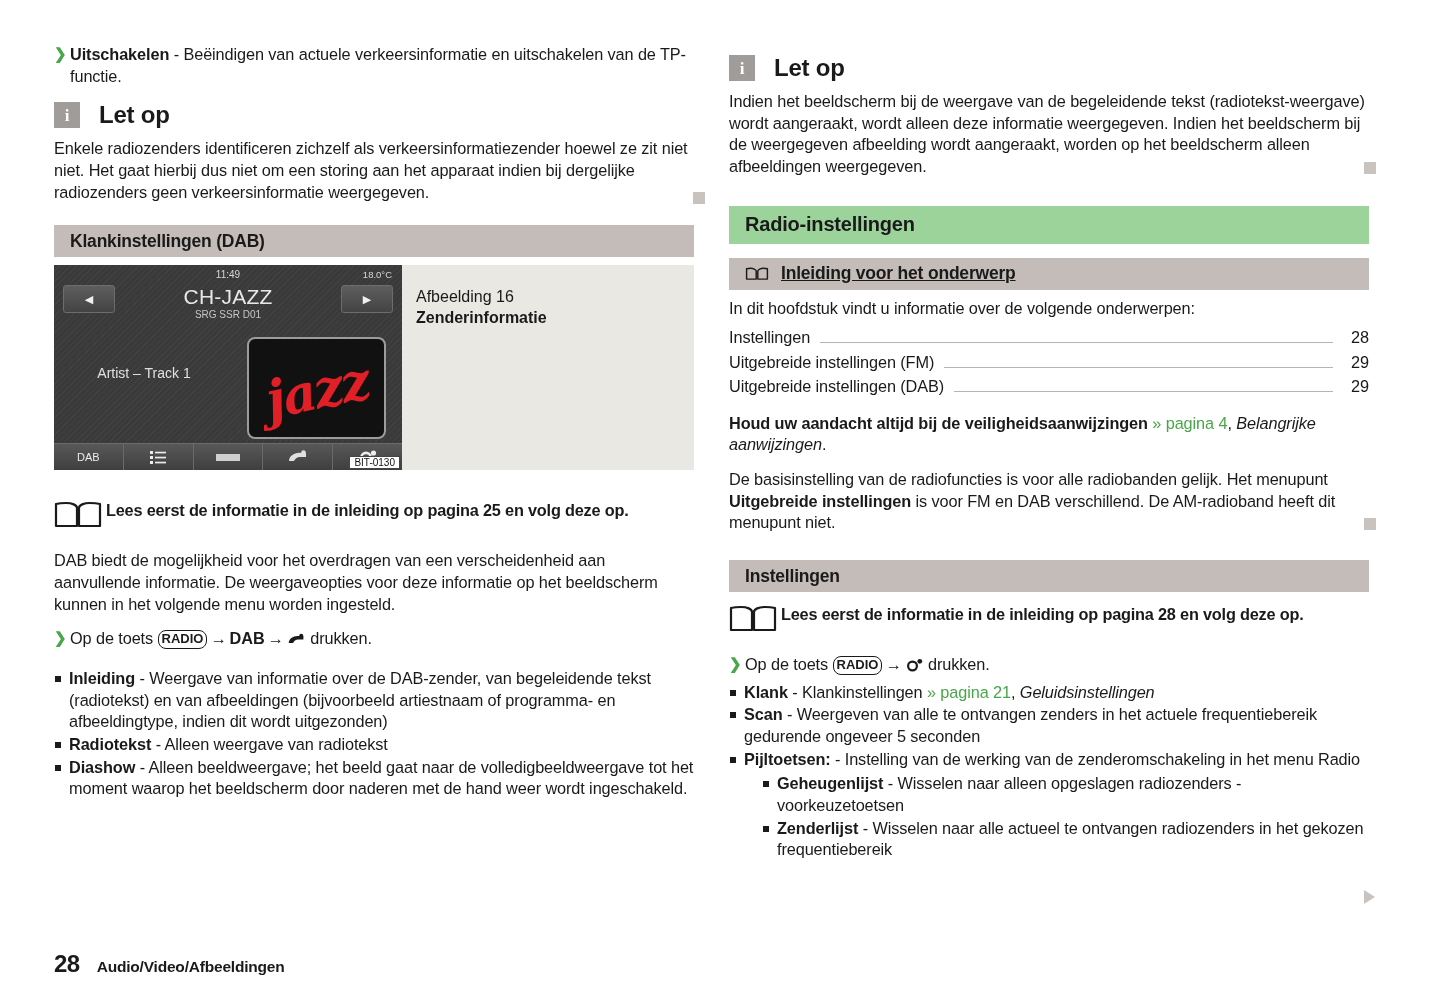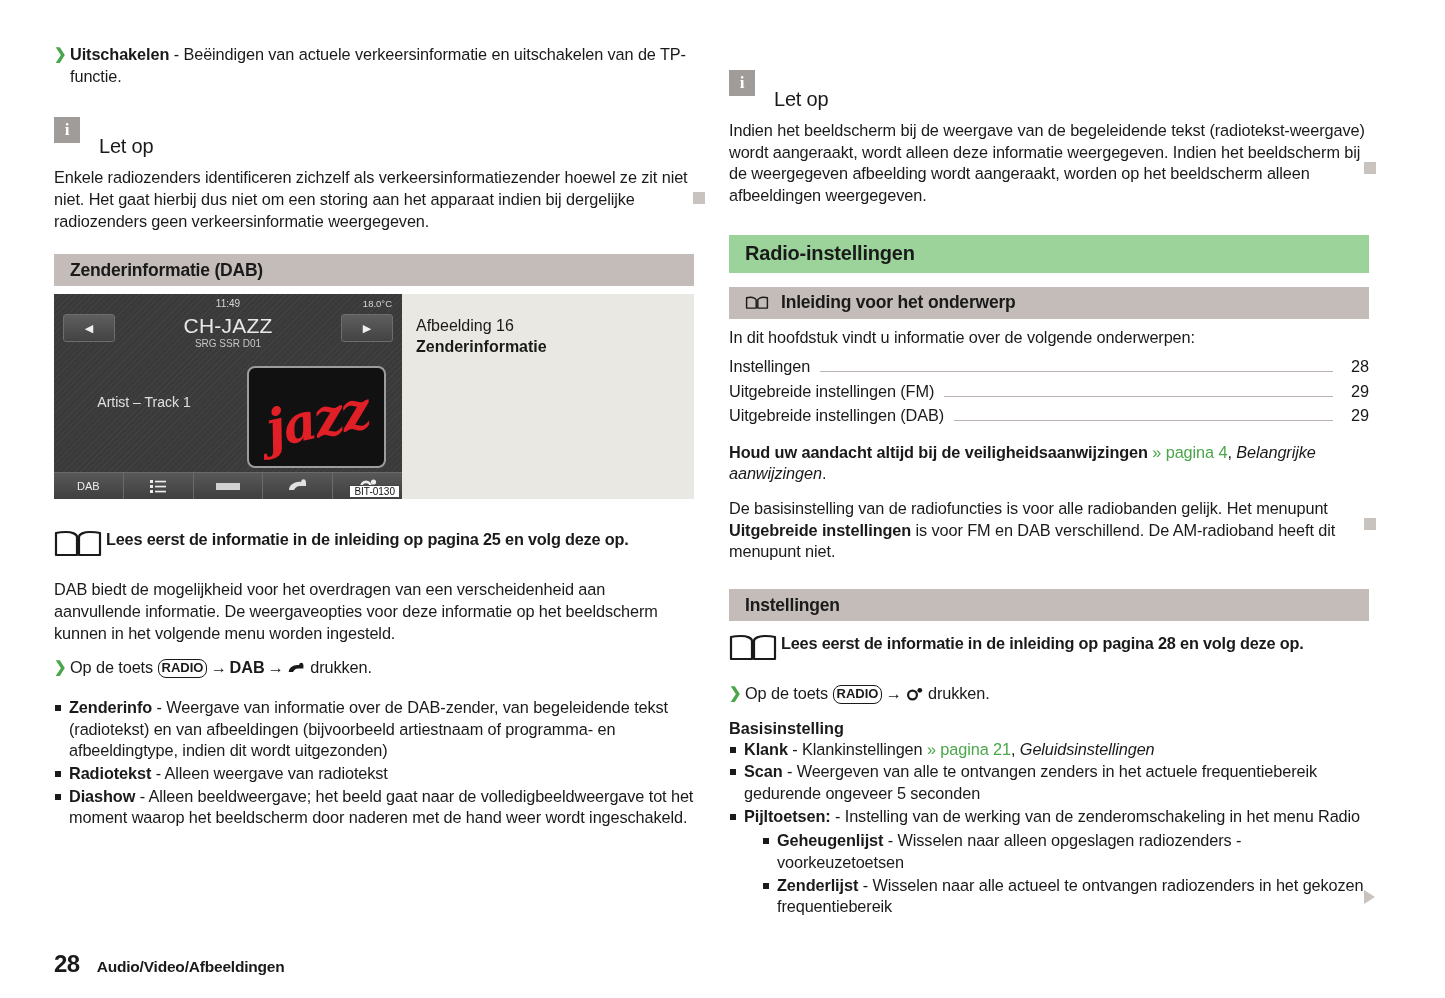--- a/index.html
+++ b/index.html
@@ -70,25 +70,24 @@
     color: #ffffff;
     font-weight: bold;
     font-size: 17px;
     font-family: "Liberation Serif", serif;
     display: flex;
     align-items: center;
     justify-content: center;
     line-height: 1;
   }
   .note-title {
-    font-size: 20px;
-    font-weight: normal;
+    font-size: 24px;
+    font-weight: bold;
     margin-left: 19px;
     letter-spacing: -0.2px;
-    margin-top: 34px;
   }
 
   
   .bar {
     background: #c4bcb8;
     height: 32px;
     display: flex;
     align-items: center;
     padding-left: 16px;
     font-size: 17.5px;
@@ -319,21 +318,21 @@
     <div class="arrow-item">
       <span class="chev">❯</span><b>Uitschakelen</b><span> - Beëindigen van actuele verkeersinformatie en uitschakelen van de TP-functie.</span>
     </div>
 
     <div class="note-head">
       <div class="note-icon">i</div>
       <div class="note-title">Let op</div>
     </div>
     <p class="para">Enkele radiozenders identificeren zichzelf als verkeersinformatiezender hoewel ze zit niet niet. Het gaat hierbij dus niet om een storing aan het apparaat indien bij dergelijke radiozenders geen verkeersinformatie weergegeven.</p>
 
-    <div class="bar">Zenderinformatie (DAB)</div>
+    <div class="bar">Klankinstellingen (DAB)</div>
 
     <div class="figure">
       <div class="screen">
         <div class="sc-time">11:49</div>
         <div class="sc-temp">18.0°C</div>
         <div class="sc-nav left">◀</div>
         <div class="sc-nav right">▶</div>
         <div class="sc-station">CH-JAZZ</div>
         <div class="sc-sub">SRG SSR D01</div>
         <div class="sc-track">Artist – Track 1</div>
@@ -392,38 +391,38 @@
 
     <div class="arrow-item" style="margin-bottom:16px;">
       <span class="chev">❯</span><span>Op de toets </span><span class="kbd">RADIO</span><span class="arrowglyph">→</span><b>DAB</b><span class="arrowglyph">→</span><span style="display:inline-block;vertical-align:-2px;">
         <svg width="19" height="13" viewBox="0 0 22 14">
           <path d="M2 11 C2 6, 8 2, 14 3 L19 3 L19 7 L13 7 C10 7, 8 9, 7 11 Z" fill="#1a1a1a"></path>
           <circle cx="16.5" cy="2.5" r="2.3" fill="#1a1a1a"></circle>
         </svg></span><span> drukken.</span>
     </div>
 
     <ul class="sq">
-      <li><b>Zenderinfo</b><span> - Weergave van informatie over de DAB-zender, van begeleidende tekst (radiotekst) en van afbeeldingen (bijvoorbeeld artiestnaam of programma- en afbeeldingtype, indien dit wordt uitgezonden)</span></li>
+      <li><b>Inleiding</b><span> - Weergave van informatie over de DAB-zender, van begeleidende tekst (radiotekst) en van afbeeldingen (bijvoorbeeld artiestnaam of programma- en afbeeldingtype, indien dit wordt uitgezonden)</span></li>
       <li><b>Radiotekst</b><span> - Alleen weergave van radiotekst</span></li>
       <li><b>Diashow</b><span> - Alleen beeldweergave; het beeld gaat naar de volledigbeeldweergave tot het moment waarop het beeldscherm door naderen met de hand weer wordt ingeschakeld.</span></li>
     </ul>
 
   </div>
 
   <div class="col col-right">
 
     <div class="note-head" style="margin-top:10px;">
       <div class="note-icon">i</div>
       <div class="note-title">Let op</div>
     </div>
     <p class="para">Indien het beeldscherm bij de weergave van de begeleidende tekst (radiotekst-weergave) wordt aangeraakt, wordt alleen deze informatie weergegeven. Indien het beeldscherm bij de weergegeven afbeelding wordt aangeraakt, worden op het beeldscherm alleen afbeeldingen weergegeven.</p>
 
     <div class="bar bar-green">Radio-instellingen</div>
 
-    <div class="bar" style="margin-top:6px;">
+    <div class="bar" style="margin-top:6px;text-decoration:underline;">
       <span class="bookicon">
         <svg width="24" height="17" viewBox="0 0 30 20">
           <path d="M2 4 L2 17 L14 17 L14 7 C14 5, 10 3.5, 7 3.5 C4.5 3.5, 3 3.7, 2 4 Z" fill="none" stroke="#1a1a1a" stroke-width="1.8" stroke-linejoin="round"></path>
           <path d="M28 4 L28 17 L16 17 L16 7 C16 5, 20 3.5, 23 3.5 C25.5 3.5, 27 3.7, 28 4 Z" fill="none" stroke="#1a1a1a" stroke-width="1.8" stroke-linejoin="round"></path>
         </svg>
       </span>
       <span>Inleiding voor het onderwerp</span>
     </div>
 
     <p class="para" style="margin-bottom:6px;">In dit hoofdstuk vindt u informatie over de volgende onderwerpen:</p>
@@ -463,21 +462,20 @@
     </div>
 
     <div class="arrow-item" style="margin-bottom:4px;">
       <span class="chev">❯</span><span>Op de toets </span><span class="kbd">RADIO</span><span class="arrowglyph">→</span><span style="display:inline-block;vertical-align:-2px;">
         <svg width="19" height="14" viewBox="0 0 18 14">
           <circle cx="7" cy="8" r="4.4" fill="none" stroke="#1a1a1a" stroke-width="2.2"></circle>
           <circle cx="14.3" cy="3.3" r="2.4" fill="#1a1a1a"></circle>
         </svg></span><span> drukken.</span>
     </div>
 
-    <div class="subhead">Basisinstelling</div>
 
     <ul class="sq">
       <li><b>Klank</b><span> - Klankinstellingen </span><span class="green">» pagina 21</span><span>, </span><i>Geluidsinstellingen</i></li>
       <li><b>Scan</b><span> - Weergeven van alle te ontvangen zenders in het actuele frequentiebereik gedurende ongeveer 5 seconden</span></li>
       <li><b>Pijltoetsen:</b><span> - Instelling van de werking van de zenderomschakeling in het menu Radio</span>
         <ul class="sq">
           <li><b>Geheugenlijst</b><span> - Wisselen naar alleen opgeslagen radiozenders - voorkeuzetoetsen</span></li>
           <li><b>Zenderlijst</b><span> - Wisselen naar alle actueel te ontvangen radiozenders in het gekozen frequentiebereik</span></li>
         </ul>
       </li>

